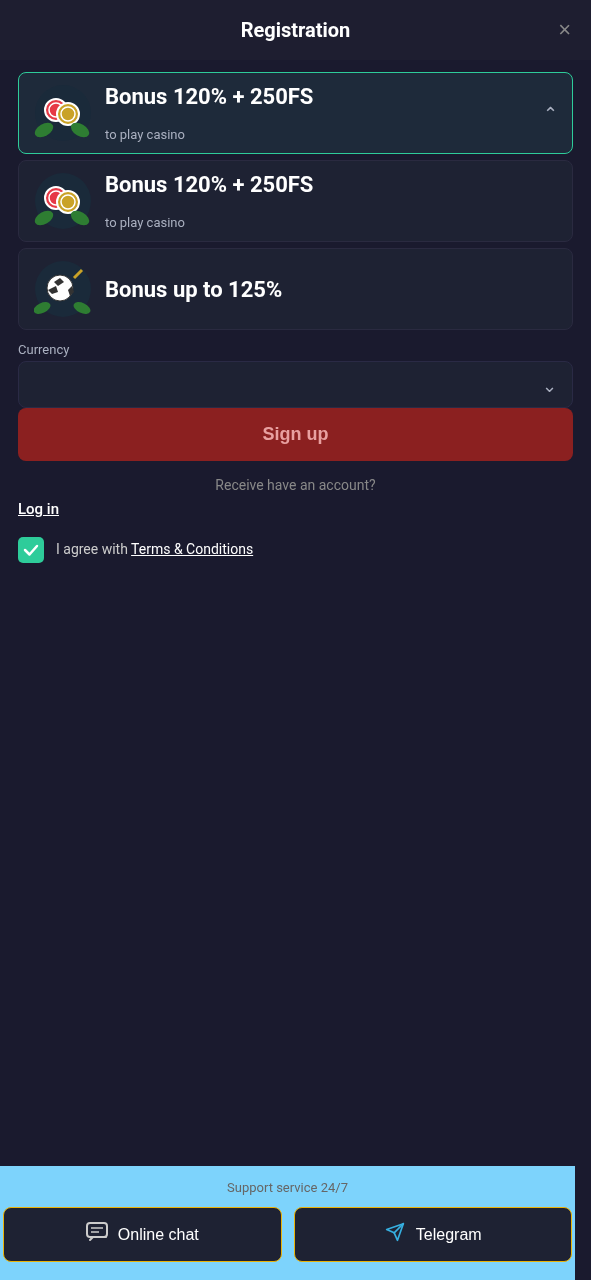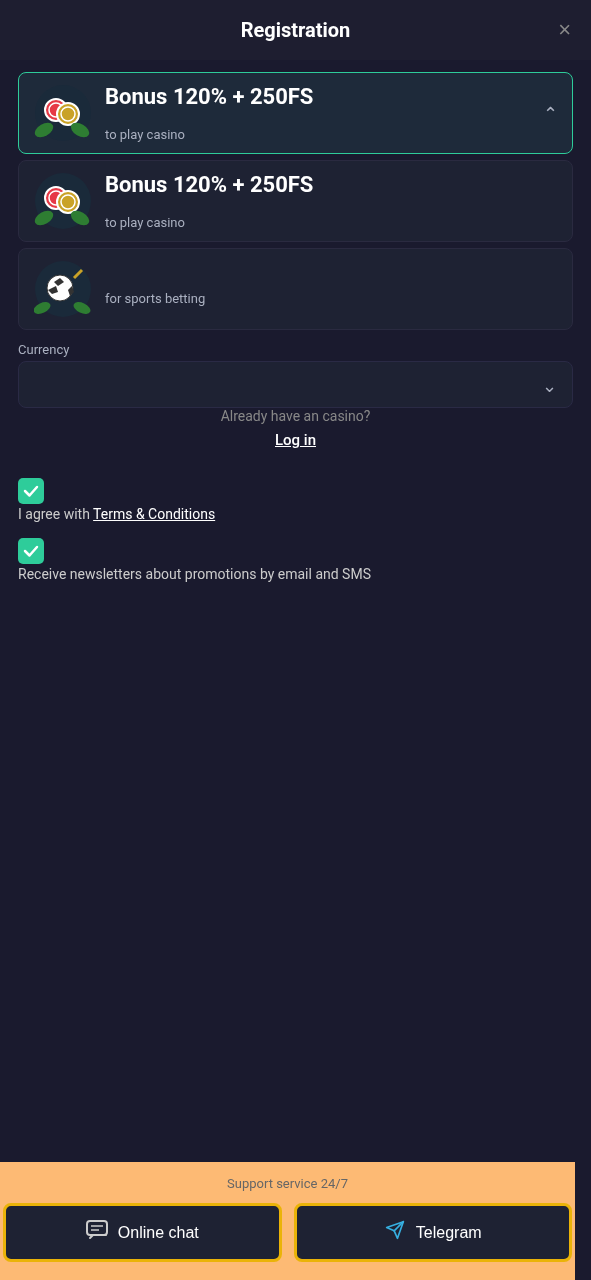--- a/index.html
+++ b/index.html
@@ -157,37 +157,35 @@
 
     
     .already-account {
       text-align: center;
       color: #888;
       font-size: 14px;
       margin-bottom: 6px;
     }
 
     .login-link {
-      text-align: center;
-      margin-bottom: 28px;
+      margin-bottom: 18px;
     }
 
     .login-link a {
       color: #ffffff;
       font-size: 15px;
       font-weight: 500;
       text-decoration: underline;
     }
 
     
     .checkbox-row {
       display: flex;
-      align-items: flex-start;
+      align-items: center;
       margin-bottom: 12px;
-      flex-direction: column;
     }
 
     .checkbox-custom {
       width: 26px;
       height: 26px;
       background-color: #2ecc9a;
       border-radius: 5px;
       display: flex;
       align-items: center;
       justify-content: center;
@@ -213,39 +211,39 @@
       text-decoration: underline;
     }
 
     
     .bottom-section {
       position: absolute;
       bottom: 0;
       left: 0;
       right: 16px;
       padding: 14px 3px 18px;
-      background-color: #fdba74;
+      background-color: #7dd3fc;
     }
 
     .support-label {
       text-align: center;
       color: #666;
       font-size: 13px;
       margin-bottom: 12px;
     }
 
     .support-buttons {
       display: flex;
       gap: 12px;
     }
 
     .support-btn {
       flex: 1;
       background-color: #1e2233;
-      border: 3px solid #eab308;
+      border: 1px solid #eab308;
       border-radius: 8px;
       color: #ffffff;
       font-size: 16px;
       padding: 14px 10px;
       cursor: pointer;
       display: flex;
       align-items: center;
       justify-content: center;
       gap: 10px;
     }
@@ -329,68 +327,61 @@
         <polygon points="38,26 34,30 36,36 40,32" fill="#333"></polygon>
         <polygon points="14,30 18,34 24,32 22,26" fill="#333"></polygon>
 
         <line x1="40" y1="18" x2="48" y2="10" stroke="#c9a227" stroke-width="3"></line>
 
         <ellipse cx="8" cy="48" rx="9" ry="5" fill="#2e7d32" transform="rotate(-25 8 48)"></ellipse>
         <ellipse cx="48" cy="48" rx="9" ry="5" fill="#2e7d32" transform="rotate(25 48 48)"></ellipse>
       </svg>
     </div>
     <div class="bonus-info">
-      <div class="bonus-subtitle">for sports betting</div>
+      <div class="bonus-title">Bonus up to 125%</div>
     </div>
   </div>
 
   
   <div class="currency-section">
     <div class="currency-label">Currency</div>
     <div class="select-wrapper">
       <select class="currency-select">
         <option value=""></option>
         <option value="USD">USD</option>
         <option value="EUR">EUR</option>
         <option value="BTC">BTC</option>
         <option value="ETH">ETH</option>
       </select>
       <span class="select-chevron">⌄</span>
     </div>
   </div>
 
   
-
-  
-  <div class="already-account">Already have an casino?</div>
+  <button class="signup-btn">Sign up</button>
+
+  
+  <div class="already-account">Receive have an account?</div>
   <div class="login-link">
     <a href="#">Log in</a>
   </div>
 
   
   <div class="checkbox-row">
     <div class="checkbox-custom">
       <svg viewBox="0 0 16 16" fill="none" xmlns="http://www.w3.org/2000/svg">
         <path d="M2 8L6.5 12.5L14 4" stroke="white" stroke-width="2.5" stroke-linecap="round" stroke-linejoin="round"></path>
       </svg>
     </div>
     <div class="checkbox-text">
       <span>I agree with </span><a href="#" class="terms-link">Terms &amp; Conditions</a>
     </div>
   </div>
 
   
-  <div class="checkbox-row">
-    <div class="checkbox-custom">
-      <svg viewBox="0 0 16 16" fill="none" xmlns="http://www.w3.org/2000/svg">
-        <path d="M2 8L6.5 12.5L14 4" stroke="white" stroke-width="2.5" stroke-linecap="round" stroke-linejoin="round"></path>
-      </svg>
-    </div>
-    <div class="checkbox-text">Receive newsletters about promotions by email and SMS</div>
-  </div>
 
 </div>
 
 <div class="bottom-section">
   <div class="support-label">Support service 24/7</div>
   <div class="support-buttons">
     <button class="support-btn">
       <span class="chat-icon">
         <svg width="22" height="20" viewBox="0 0 22 20" fill="none">
           <rect x="1" y="1" width="20" height="14" rx="3" stroke="#ccc" stroke-width="2" fill="none"></rect>

